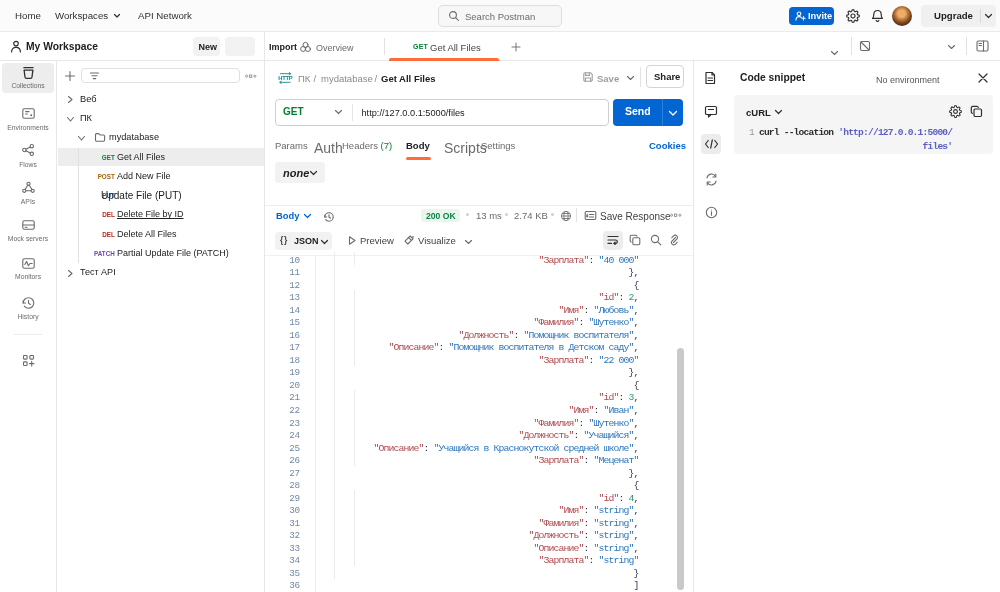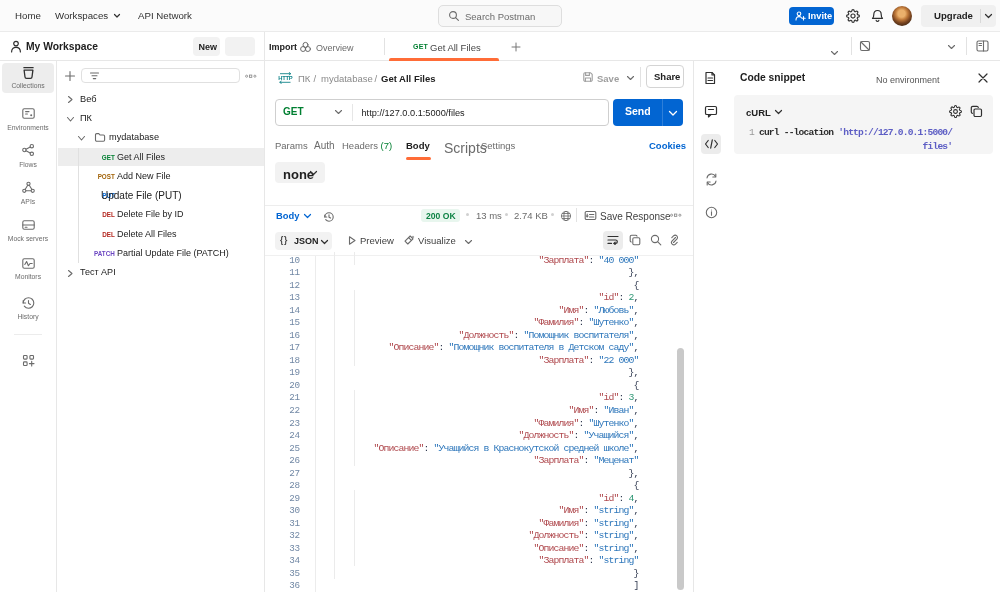--- a/index.html
+++ b/index.html
@@ -215,21 +215,21 @@
       <path class="ic" d="M1.5 2.8 A1.2 1.2 0 0 1 2.7 1.6 H4.8 L6 3 H9.4 A1.2 1.2 0 0 1 10.6 4.2 V8 A1.2 1.2 0 0 1 9.4 9.2 H2.7 A1.2 1.2 0 0 1 1.5 8 Z"></path>
     </svg>
   <div class="abs" style="left:109px;top:132.2px;font-size:9.2px;">mydatabase</div>
   <div class="abs" style="left:60px;top:153.5px;width:54.8px;text-align:right;font-size:6.3px;font-weight:700;color:#007f31;">GET</div>
   <div class="abs" style="left:117px;top:151.5px;font-size:9px;">Get All Files</div>
   <div class="abs" style="left:60px;top:172.8px;width:54.8px;text-align:right;font-size:6.3px;font-weight:700;color:#a16207;">POST</div>
   <div class="abs" style="left:117px;top:170.8px;font-size:9px;">Add New File</div>
   <div class="abs" style="left:60px;top:192.1px;width:54.8px;text-align:right;font-size:6.3px;font-weight:700;color:#0265d2;">PUT</div>
   <div class="abs" style="left:101px;top:190.1px;font-size:10px;">Update File (PUT)</div>
   <div class="abs" style="left:60px;top:211.4px;width:54.8px;text-align:right;font-size:6.3px;font-weight:700;color:#b3261e;">DEL</div>
-  <div class="abs" style="left:117px;top:209.4px;font-size:9px;">Delete File by ID</div>
+  <div class="abs" style="left:117px;top:209.4px;font-size:9px;text-decoration:underline;">Delete File by ID</div>
   <div class="abs" style="left:60px;top:230.7px;width:54.8px;text-align:right;font-size:6.3px;font-weight:700;color:#b3261e;">DEL</div>
   <div class="abs" style="left:117px;top:228.7px;font-size:9px;">Delete All Files</div>
   <div class="abs" style="left:60px;top:249.8px;width:54.8px;text-align:right;font-size:6.3px;font-weight:700;color:#6b46c1;">PATCH</div>
   <div class="abs" style="left:117px;top:247.8px;font-size:9px;">Partial Update File (PATCH)</div>
   <svg class="abs" style="left:66px;top:269px" width="8" height="9">
       <path class="ic" d="M2.5 1.5 L6 4.5 L2.5 7.5"></path>
     </svg>
   <div class="abs" style="left:80px;top:267.2px;font-size:9px;">Тест API</div>
 
   <div class="abs" style="left:264px;top:61px;width:1px;height:531px;background:#e7e7e7;"></div>
@@ -270,31 +270,31 @@
   <div class="abs" style="left:352px;top:104px;width:1px;height:17px;background:#e6e6e6;"></div>
   <div class="abs" style="left:361.5px;top:107.5px;font-size:9.2px;color:#212121;">http://127.0.0.1:5000/files</div>
   <div class="abs" style="left:613px;top:99px;width:70px;height:27px;background:#0265d2;border-radius:4px;"></div>
   <div class="abs" style="left:625px;top:105px;font-size:10.5px;font-weight:700;color:#fff;">Send</div>
   <div class="abs" style="left:662px;top:99px;width:1px;height:27px;background:#2e7fd9;"></div>
   <svg class="abs" style="left:668px;top:110px" width="10" height="7">
       <path d="M1.5 1.5 L5 5 L8.5 1.5" stroke="#fff" fill="none" stroke-width="1.3" stroke-linecap="round" stroke-linejoin="round"></path>
     </svg>
 
   <div class="abs g" style="left:275px;top:140px;font-size:9.5px;">Params</div>
-  <div class="abs g" style="left:314px;top:140px;font-size:10px;">Auth</div>
+  <div class="abs g" style="left:314px;top:140px;font-size:14px;">Auth</div>
   <div class="abs g" style="left:342px;top:140px;font-size:9.5px;">Headers</div>
   <div class="abs" style="left:380.5px;top:140px;font-size:9.5px;color:#007f31;">(7)</div>
   <div class="abs" style="left:406px;top:140px;font-size:9.5px;font-weight:600;color:#212121;">Body</div>
   <div class="abs" style="left:406px;top:156.5px;width:25px;height:3px;background:#ff6c37;border-radius:2px;"></div>
   <div class="abs g" style="left:444px;top:140px;font-size:14px;">Scripts</div>
   <div class="abs g" style="left:481px;top:140px;font-size:9.5px;">Settings</div>
   <div class="abs" style="left:649px;top:140px;font-size:9.5px;font-weight:600;color:#0265d2;">Cookies</div>
 
   <div class="abs chip" style="left:275px;top:162px;width:50px;height:21px;"></div>
-  <div class="abs" style="left:283px;top:167px;font-size:13px;font-weight:600;">none</div>
+  <div class="abs" style="left:283px;top:167px;font-size:11px;font-weight:600;font-style:italic;">none</div>
   <svg class="abs" style="left:309px;top:170px" width="9" height="7">
       <path class="icd" d="M1.5 1.5 L4.5 4.5 L7.5 1.5"></path>
     </svg>
   <div class="abs" style="left:265px;top:205px;width:428px;height:1px;background:#ededed;"></div>
 
   <div class="abs" style="left:276px;top:210px;font-size:9.4px;font-weight:700;color:#0265d2;">Body</div>
   <svg class="abs" style="left:303px;top:213px" width="9" height="7">
       <path d="M1.5 1.5 L4.5 4.5 L7.5 1.5" stroke="#0265d2" fill="none" stroke-width="1.2" stroke-linecap="round" stroke-linejoin="round"></path>
     </svg>
   <svg class="abs" style="left:323px;top:211px" width="12" height="12">

